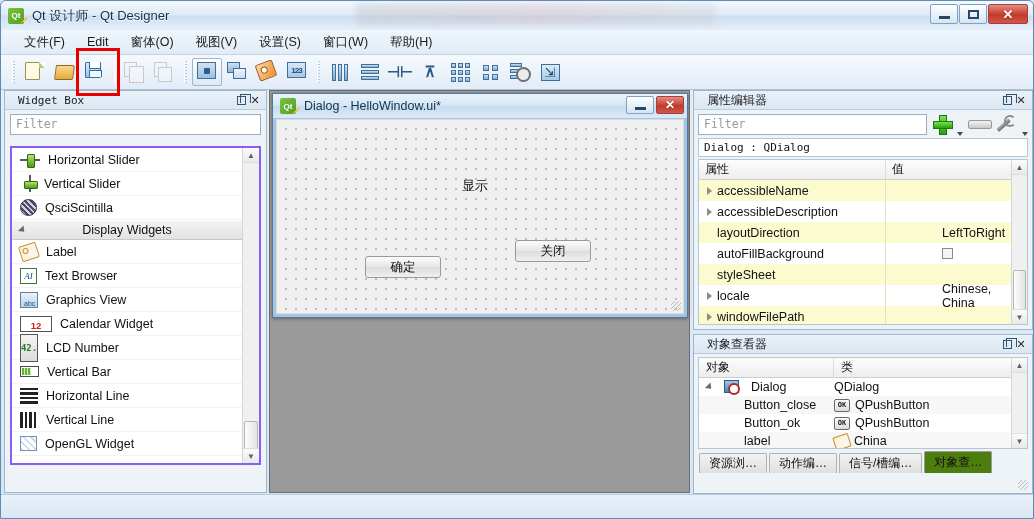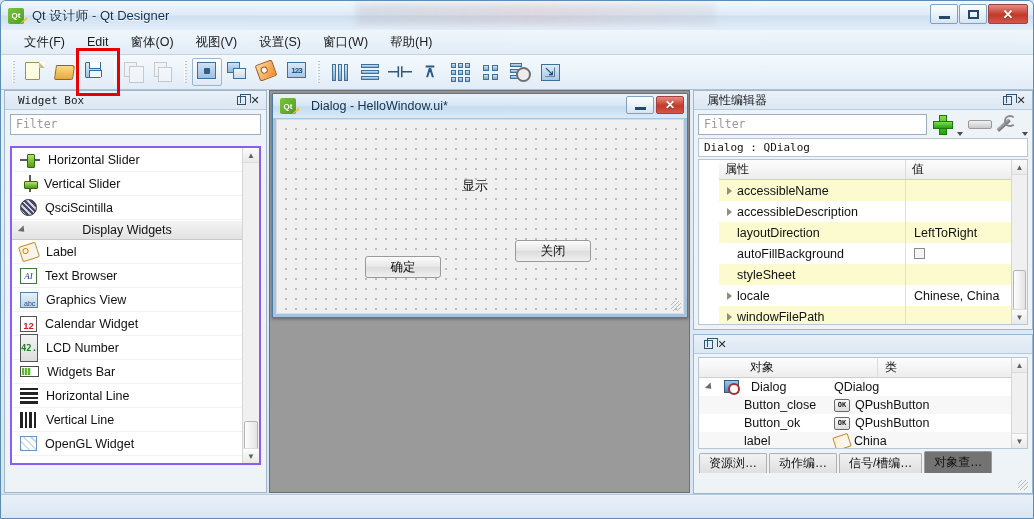--- a/index.html
+++ b/index.html
@@ -235,21 +235,21 @@
   .wi-label { width:18px; height:16px; background:linear-gradient(135deg,#fff0d2,#f7f7f7);
     border:1.5px solid #c98a2a; transform:rotate(-18deg); border-radius:2px; }
   .wi-label:after{content:"";position:absolute;left:2px;top:2px;width:4px;height:4px;
     border-radius:50%;border:1.5px solid #c98a2a;}
   .wi-textb { width:17px; height:16px; background:#fff; border:1.5px solid #3e7a3e;
     font-size:9px; font-style:italic; color:#1b4b8a; display:flex;
     align-items:center; justify-content:center; font-family:"Liberation Serif", serif; }
   .wi-gview { width:18px; height:16px; background:linear-gradient(#eaf2fa,#b9d4ea);
     border:1px solid #5b82a6; }
   .wi-gview:after{content:"abc";position:absolute;left:3px;bottom:0;font-size:7px;color:#2a4f75;}
-  .wi-cal { width:17px; height:16px; background:#fff; border:1.5px solid #555;
+  .wi-cal { width:32px; height:16px; background:#fff; border:1.5px solid #555;
     color:#cc2020; font-weight:bold; font-size:9.5px;
     display:flex; align-items:flex-end; justify-content:center; }
   .wi-lcd { width:18px; height:28px; background:linear-gradient(#f4f4f4,#dcdcdc);
     border:1.5px solid #555; color:#2d7a2d; font-size:9px; font-weight:bold;
     display:flex; align-items:center; justify-content:center;
     font-family:"DejaVu Sans Mono", monospace; }
   .wi-prog { width:19px; height:11px; background:#fff; border:1.5px solid #4a4a4a;
     padding:1px; }
   .wi-prog:after{content:"";display:block;width:60%;height:100%;
     background:repeating-linear-gradient(90deg,#5cb82e 0 2px,#cfe8bc 2px 3px);}
@@ -289,21 +289,21 @@
     position:absolute; left:2px; top:2px; width:416px; height:225px;
     background:#a8c4dd; border:1px solid #4c7aa3;
     box-shadow:0 1px 3px rgba(0,0,0,.35);
     display:flex; flex-direction:column;
   }
   .mdi-title {
     height:24px; display:flex; align-items:center; padding-left:7px;
     background:linear-gradient(#eaf3fb 0%,#d7e7f6 45%,#c5dcf0 55%,#dceaf8 100%);
     flex:none; position:relative;
   }
-  .mdi-title-text { margin-left:15px; font-size:12.5px; color:#10314f; }
+  .mdi-title-text { margin-left:8px; font-size:12.5px; color:#10314f; }
   .mdi-ctrls { position:absolute; right:3px; top:2px; display:flex; gap:2px; }
   .mdi-btn { width:28px; height:18px; border:1px solid #7ea2c0; border-radius:2px;
     background:linear-gradient(#fdfefe,#d6e5f3);
     display:flex; align-items:center; justify-content:center; }
   .mdi-btn.close { background:linear-gradient(#e88b84,#c23a28 55%,#d4564a);
     border-color:#a04040; color:#fff; font-weight:bold; font-size:12px;
     text-shadow:0 1px 1px rgba(0,0,0,.4); }
   .mdi-body {
     flex:1; margin:1px 3px 3px; position:relative;
     background-color:#f0f0f0;
@@ -358,28 +358,28 @@
     border-right-color:transparent; }
   .caret { width:0;height:0;border-left:3px solid transparent;
     border-right:3px solid transparent;border-top:4px solid #4a4a4a;
     align-self:flex-end; margin-bottom:2px; }
   .prop-obj {
     height:19px; background:#fff; border:1px solid #b6c6d4; margin:0 4px;
     display:flex; align-items:center; padding-left:5px;
     font-family:"DejaVu Sans Mono", monospace; font-size:11px; color:#111; flex:none;
   }
   .prop-table { flex:1; margin:2px 4px 4px; background:#fff;
-    border:1px solid #b6c6d4; position:relative; overflow:hidden;padding-left:20px; }
+    border:1px solid #b6c6d4; position:relative; overflow:hidden; }
   .pt-head { display:flex; height:20px;
     background:linear-gradient(#fdfdfd,#ededed); border-bottom:1px solid #cfcfcf; }
   .pt-head div { display:flex; align-items:center; padding-left:6px;
     font-size:12px; color:#111; }
   .pt-c1 { width:187px; border-right:1px solid #dcdcdc; }
   .pt-c2 { flex:1; }
-  .pt-row { display:flex; height:21px; font-size:12.5px; color:#111; }
+  .pt-row { display:flex; height:21px; font-size:12.5px; color:#111;gap:48px; }
   .pt-row.y { background:#fbfbcf; }
   .pt-row.w { background:#ffffff; }
   .pt-row .c1 { width:187px; display:flex; align-items:center;
     padding-left:8px; border-right:1px solid #e2e2c4; position:relative; }
   .pt-row .c2 { flex:1; display:flex; align-items:center; padding-left:8px; }
   .tri { width:0;height:0;border-left:5px solid #8f8f7a;
     border-top:4px solid transparent;border-bottom:4px solid transparent;
     margin-right:5px; flex:none; }
   .tri.blank { border-left-color:transparent; }
   .cb { width:11px; height:11px; border:1px solid #8a8a8a; background:#f5f5f5; }
@@ -393,21 +393,21 @@
     position:absolute; left:692px; top:333px; width:340px; height:160px;
     background:#eef3f8; border:1px solid #9fb6cb;
     display:flex; flex-direction:column;
   }
   .obj-table { flex:1; margin:3px 4px 0; background:#fff;
     border:1px solid #b6c6d4; position:relative; overflow:hidden; }
   .ot-head { display:flex; height:20px; background:linear-gradient(#fdfdfd,#ededed);
     border-bottom:1px solid #cfcfcf; }
   .ot-head div { display:flex; align-items:center; padding-left:7px;
     font-size:12px; color:#111; }
-  .ot-c1 { width:135px; border-right:1px solid #dcdcdc;margin-left:44px; }
+  .ot-c1 { width:135px; border-right:1px solid #dcdcdc; }
   .ot-c2 { flex:1; }
   .ot-row { display:flex; height:18px; font-size:12.5px; color:#111; }
   .ot-row:nth-child(odd) { background:#f7f7f7; }
   .ot-row .c1 { width:135px; display:flex; align-items:center; gap:12px; }
   .ot-row .c2 { flex:1; display:flex; align-items:center; gap:5px; }
   .ot-tri { width:0;height:0;border-left:5px solid #6b6b6b;
     border-top:4px solid transparent;border-bottom:4px solid transparent;
     transform:rotate(45deg); margin-left:8px; flex:none; }
   .oi-dialog { width:15px; height:14px; position:relative; flex:none; }
   .oi-dialog:before { content:""; position:absolute; left:0; top:0;
@@ -430,21 +430,21 @@
 
   .tabbar { height:24px; display:flex; align-items:flex-end; gap:2px;
     padding:0 5px; flex:none; }
   .tab {
     height:20px; padding:0 9px; font-size:12px; color:#111;
     background:linear-gradient(#f2f2f2,#dfdfdf);
     border:1px solid #b0b0b0; border-bottom:none;
     border-radius:2px 2px 0 0; display:flex; align-items:center;
     white-space:nowrap;
   }
-  .tab.active { background:#737373; height:22px; border-color:#9a9a9a; }
+  .tab.active { background:#4d7c0f; height:22px; border-color:#9a9a9a; }
   .dock-obj-bottom { height:20px; position:relative; flex:none; }
   .dock-obj-bottom .grip-corner { right:4px; bottom:3px; }
 
   .statusbar { position:absolute; left:0; bottom:0; width:1032px; height:24px;
     background:linear-gradient(#e9f1f9,#d9e6f4); border-top:1px solid #b7c9da; }
 </style>
 </head>
 <body>
 
 <div id="app">
@@ -641,21 +641,21 @@
         <div class="wb-item">
           <span class="wi-cal">12</span>
           <span>Calendar Widget</span>
         </div>
         <div class="wb-item">
           <span class="wi-lcd">42.</span>
           <span>LCD Number</span>
         </div>
         <div class="wb-item">
           <span class="wi-prog"></span>
-          <span>Widgets Bar</span>
+          <span>Vertical Bar</span>
         </div>
         <div class="wb-item">
           <span class="wi-hline">
               <i></i>
               <i></i>
               <i></i>
               <i></i>
             </span>
           <span>Horizontal Line</span>
         </div>
@@ -797,20 +797,21 @@
         <div class="pt-thumb">
             <i></i>
           </div>
         <div class="sb-arrow bot">▼</div>
       </div>
     </div>
   </div>
 
   <div class="dock-obj">
     <div class="dock-title">
+      <span class="t" style="font-family:'Liberation Sans',sans-serif;font-size:12px;">对象查看器</span>
       <span class="dock-btn">
         <span class="float-glyph"></span>
       </span>
       <span class="dock-btn">
         <span>✕</span>
       </span>
     </div>
 
     <div class="obj-table">
       <div class="ot-head">

